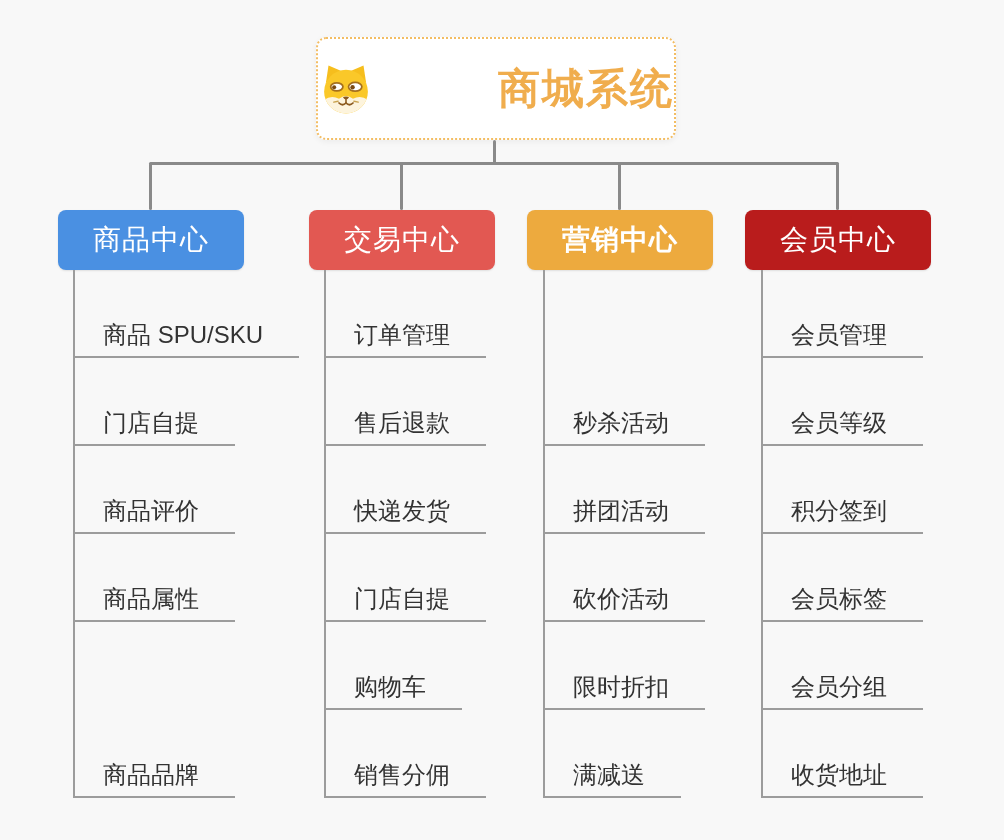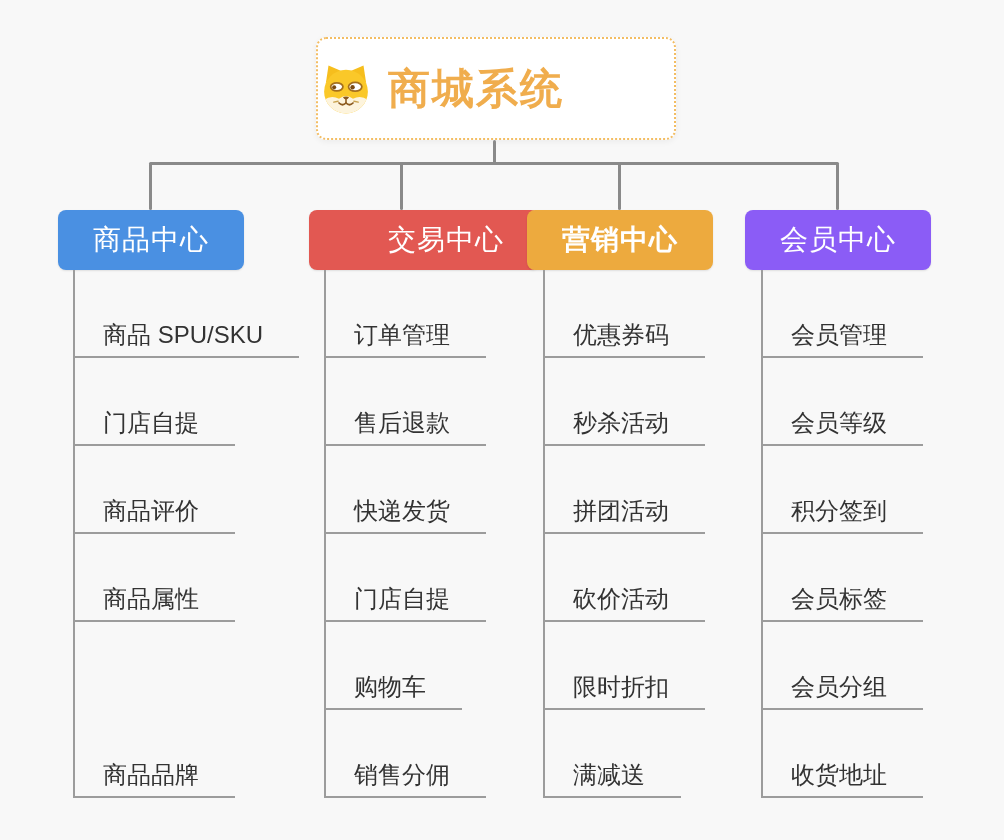--- a/index.html
+++ b/index.html
@@ -14,21 +14,21 @@
     overflow:hidden;
   }
   
   .root-node{
     position:absolute;left:316px;top:37px;
     width:360px;height:103px;box-sizing:border-box;
     background:#ffffff;
     border:2px dotted #f3bd63;
     border-radius:10px;
     box-shadow:0 2px 6px rgba(0,0,0,0.05);
-    display:flex;align-items:center;justify-content:flex-start;gap:14px;
+    display:flex;align-items:center;justify-content:space-between;gap:14px;
     cursor:default;
   }
   .root-title{
     font-size:42px;font-weight:600;color:#f0ad4d;
     letter-spacing:2px;white-space:nowrap;
   }
   .root-icon{width:56px;height:56px;flex:0 0 auto;}
   
   .line{position:absolute;background:#8a8a8a;border-radius:2px;}
   .root-drop   {left:493px;top:140px;width:3px;height:25px;}
@@ -40,21 +40,21 @@
   
   .branch-box{
     position:absolute;top:210px;height:60px;width:186px;
     border-radius:8px;
     display:flex;align-items:center;justify-content:center;
     color:#ffffff;font-size:28px;letter-spacing:1px;
     box-shadow:0 1px 2px rgba(0,0,0,0.10);
     cursor:default;white-space:nowrap;
   }
   .branch-box.b0{left:58px;}
-  .branch-box.b1{left:309px;padding-left:44px;}
+  .branch-box.b1{left:309px;}
   .branch-box.b2{left:527px;}
   .branch-box.b3{left:745px;}
   
   .leaf-col{position:absolute;top:270px;width:260px;height:528px;}
   .leaf-col.c0{left:73px;}
   .leaf-col.c1{left:324px;}
   .leaf-col.c2{left:543px;}
   .leaf-col.c3{left:761px;}
   .trunk{position:absolute;left:0;top:0;width:2px;height:526px;background:#9c9c9c;}
   .leaf{
@@ -113,21 +113,21 @@
   <div class="line root-drop"></div>
   <div class="line h-connector"></div>
   <div class="line drop-b0"></div>
   <div class="line drop-b1"></div>
   <div class="line drop-b2"></div>
   <div class="line drop-b3"></div>
 
   <div class="branch-box b0" style="background-color: rgb(74, 144, 226);">商品中心</div>
   <div class="branch-box b1" style="background-color: rgb(226, 88, 82);">交易中心</div>
   <div class="branch-box b2" style="background-color: rgb(237, 170, 62); font-weight: bold;">营销中心</div>
-  <div class="branch-box b3" style="background-color: #8b5cf6;">会员中心</div>
+  <div class="branch-box b3" style="background-color: #b91c1c;">会员中心</div>
 
   <div class="leaf-col c0">
     <div class="trunk"></div>
     <div class="leaf r0">商品 SPU/SKU</div>
     <div class="leaf r1">门店自提</div>
     <div class="leaf r2">商品评价</div>
     <div class="leaf r3">商品属性</div>
     <div class="leaf r5">商品品牌</div>
   </div>
 
@@ -136,21 +136,20 @@
     <div class="leaf r0">订单管理</div>
     <div class="leaf r1">售后退款</div>
     <div class="leaf r2">快递发货</div>
     <div class="leaf r3">门店自提</div>
     <div class="leaf r4">购物车</div>
     <div class="leaf r5">销售分佣</div>
   </div>
 
   <div class="leaf-col c2">
     <div class="trunk"></div>
-    <div class="leaf r0">优惠券码</div>
     <div class="leaf r1">秒杀活动</div>
     <div class="leaf r2">拼团活动</div>
     <div class="leaf r3">砍价活动</div>
     <div class="leaf r4">限时折扣</div>
     <div class="leaf r5">满减送</div>
   </div>
 
   <div class="leaf-col c3">
     <div class="trunk"></div>
     <div class="leaf r0">会员管理</div>

